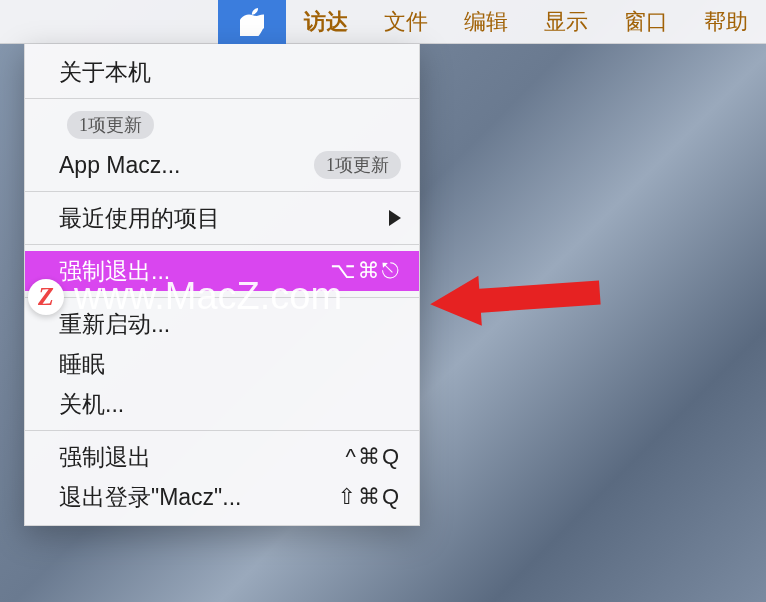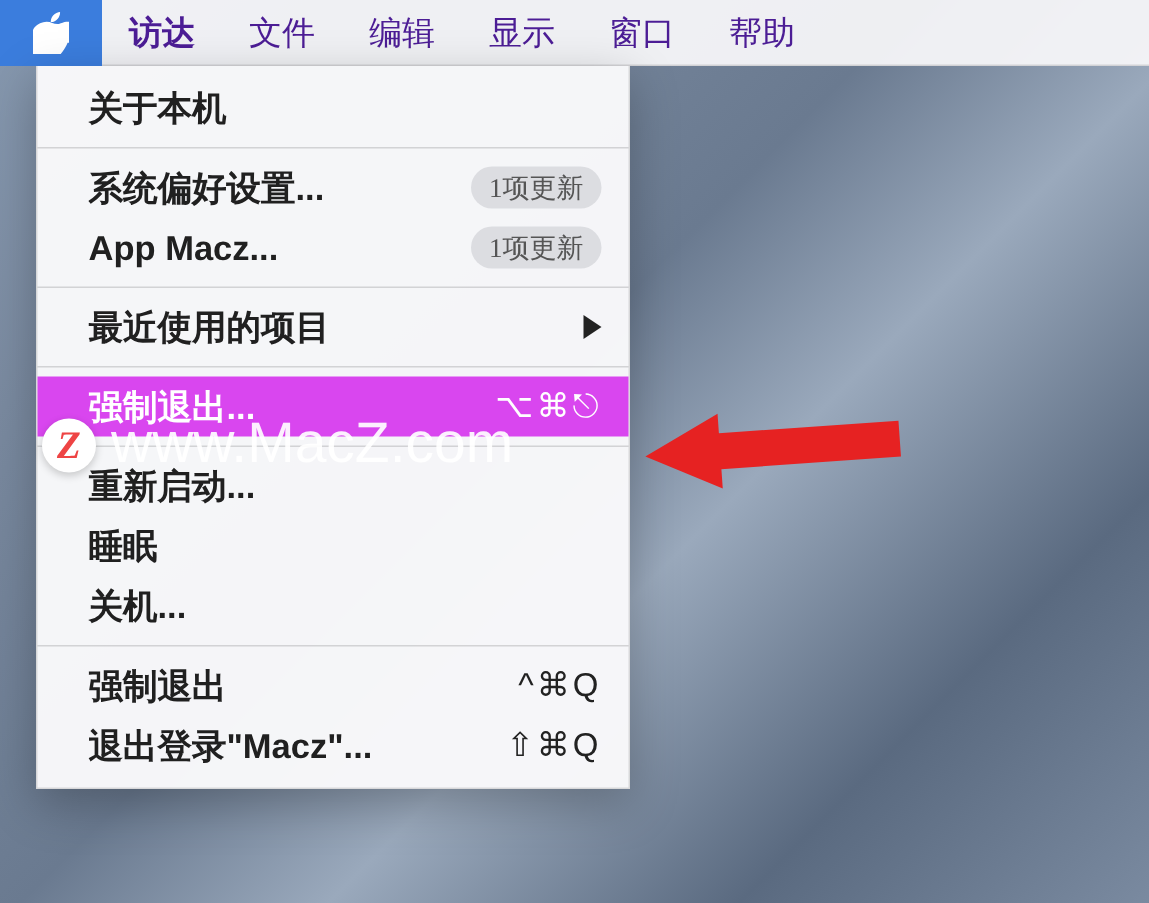--- a/index.html
+++ b/index.html
@@ -9,21 +9,22 @@
     position: relative;
   }
   
   .menubar {
     height: 44px;
     background: rgba(245,246,248,0.95);
     display: flex;
     align-items: center;
     border-bottom: 1px solid rgba(0,0,0,0.12);
     font-size: 22px;
-    color: #4c1d95;
+    color: #a16207;
+    justify-content: flex-end;
   }
   .menubar .apple {
     width: 68px; height: 44px;
     background: #3b7ddd;
     display: flex; align-items: center; justify-content: center;
   }
   .menubar .apple svg { width: 24px; height: 28px; fill: #fff; }
   .menubar .mitem {
     padding: 0 18px;
     height: 44px; line-height: 44px;
@@ -48,21 +49,21 @@
     align-items: center;
     height: 40px;
     padding: 0 18px 0 34px;
     position: relative;
   }
   .dropdown .sep {
     height: 1px;
     background: rgba(0,0,0,0.14);
     margin: 6px 0;
   }
-  .dropdown .row .label { flex: 1; white-space: nowrap; overflow: hidden; text-overflow: ellipsis; font-weight: bold; }
+  .dropdown .row .label { flex: 1; white-space: nowrap; overflow: hidden; text-overflow: ellipsis; }
   .dropdown .row .badge {
     background: #dcdde1;
     color: #555;
     font-size: 18px;
     padding: 2px 12px;
     border-radius: 14px;
     margin-left: 8px;
     font-family: Liberation Serif, serif;
   }
   .dropdown .row .submenu-arrow {
@@ -130,21 +131,20 @@
   <div class="mitem"><span>帮助</span></div>
 </div>
 
 <div class="dropdown">
   <div style="height:8px"></div>
   <div class="row">
     <span class="label">关于本机</span>
   </div>
   <div class="sep"></div>
   <div class="row">
-    <span class="label">系统偏好设置...</span>
     <span class="badge">1项更新</span>
   </div>
   <div class="row">
     <span class="label">App Macz...</span>
     <span class="badge">1项更新</span>
   </div>
   <div class="sep"></div>
   <div class="row">
     <span class="label">最近使用的项目</span>
     <span class="submenu-arrow"></span>

